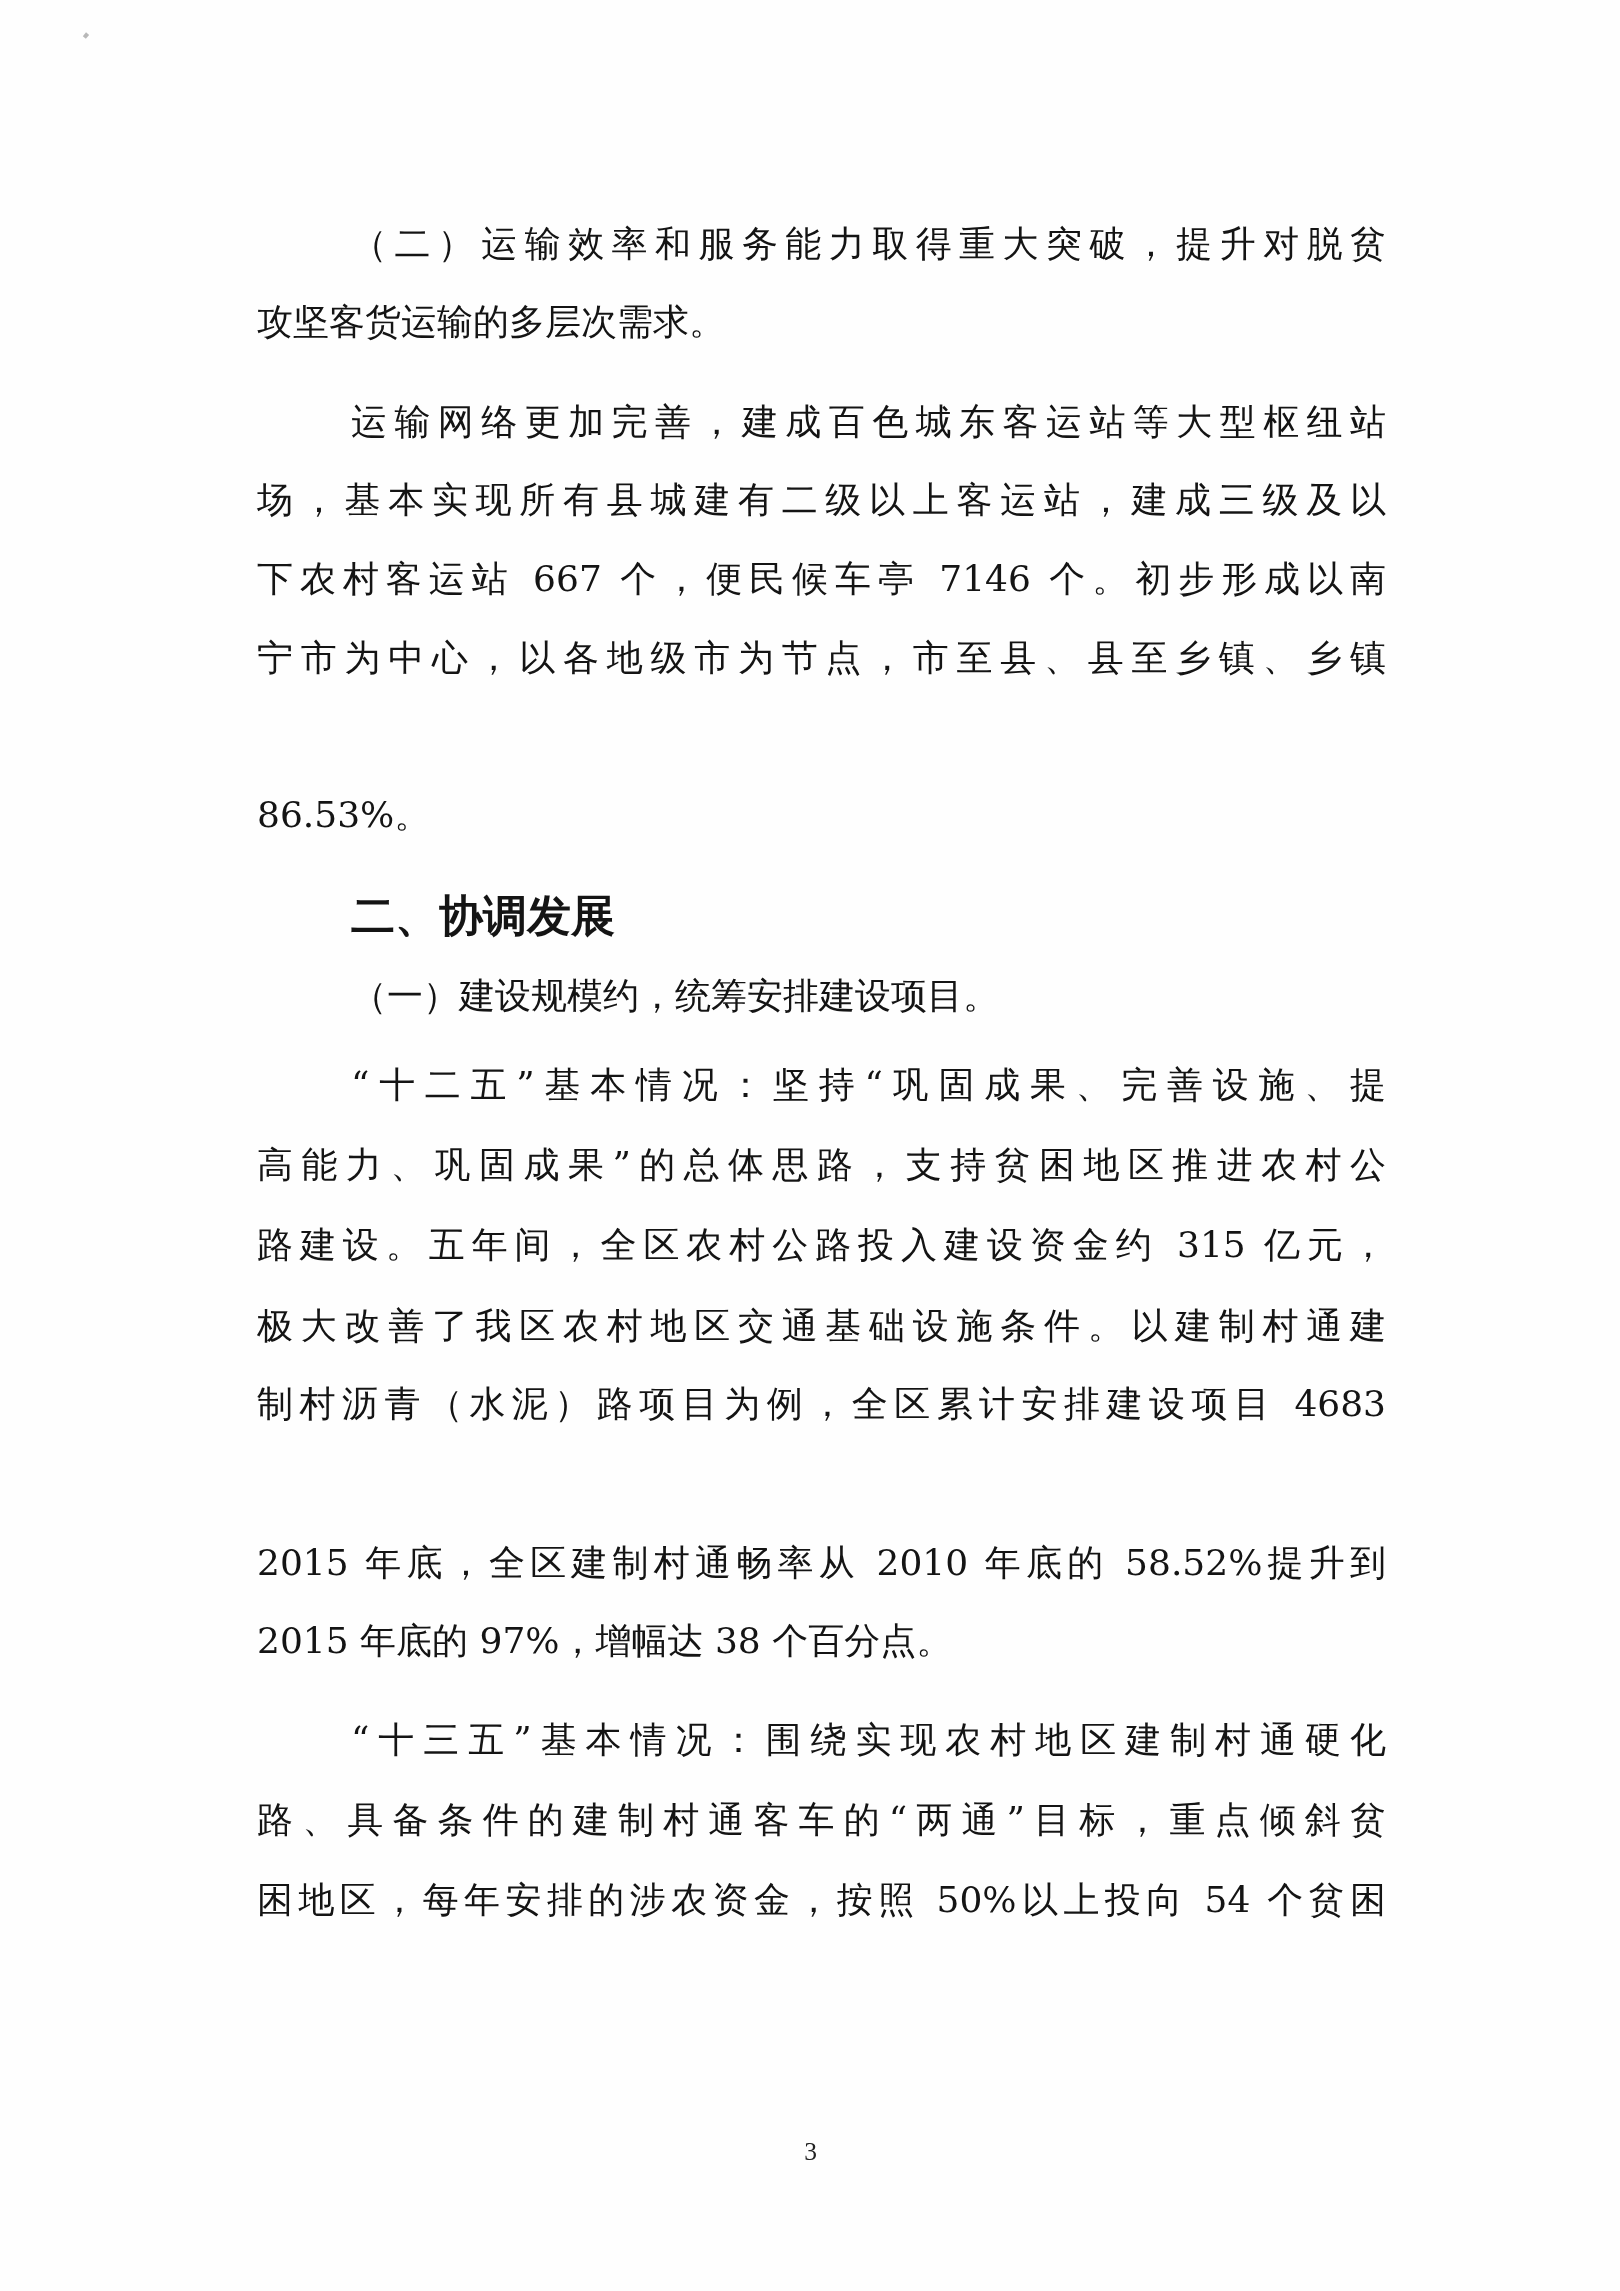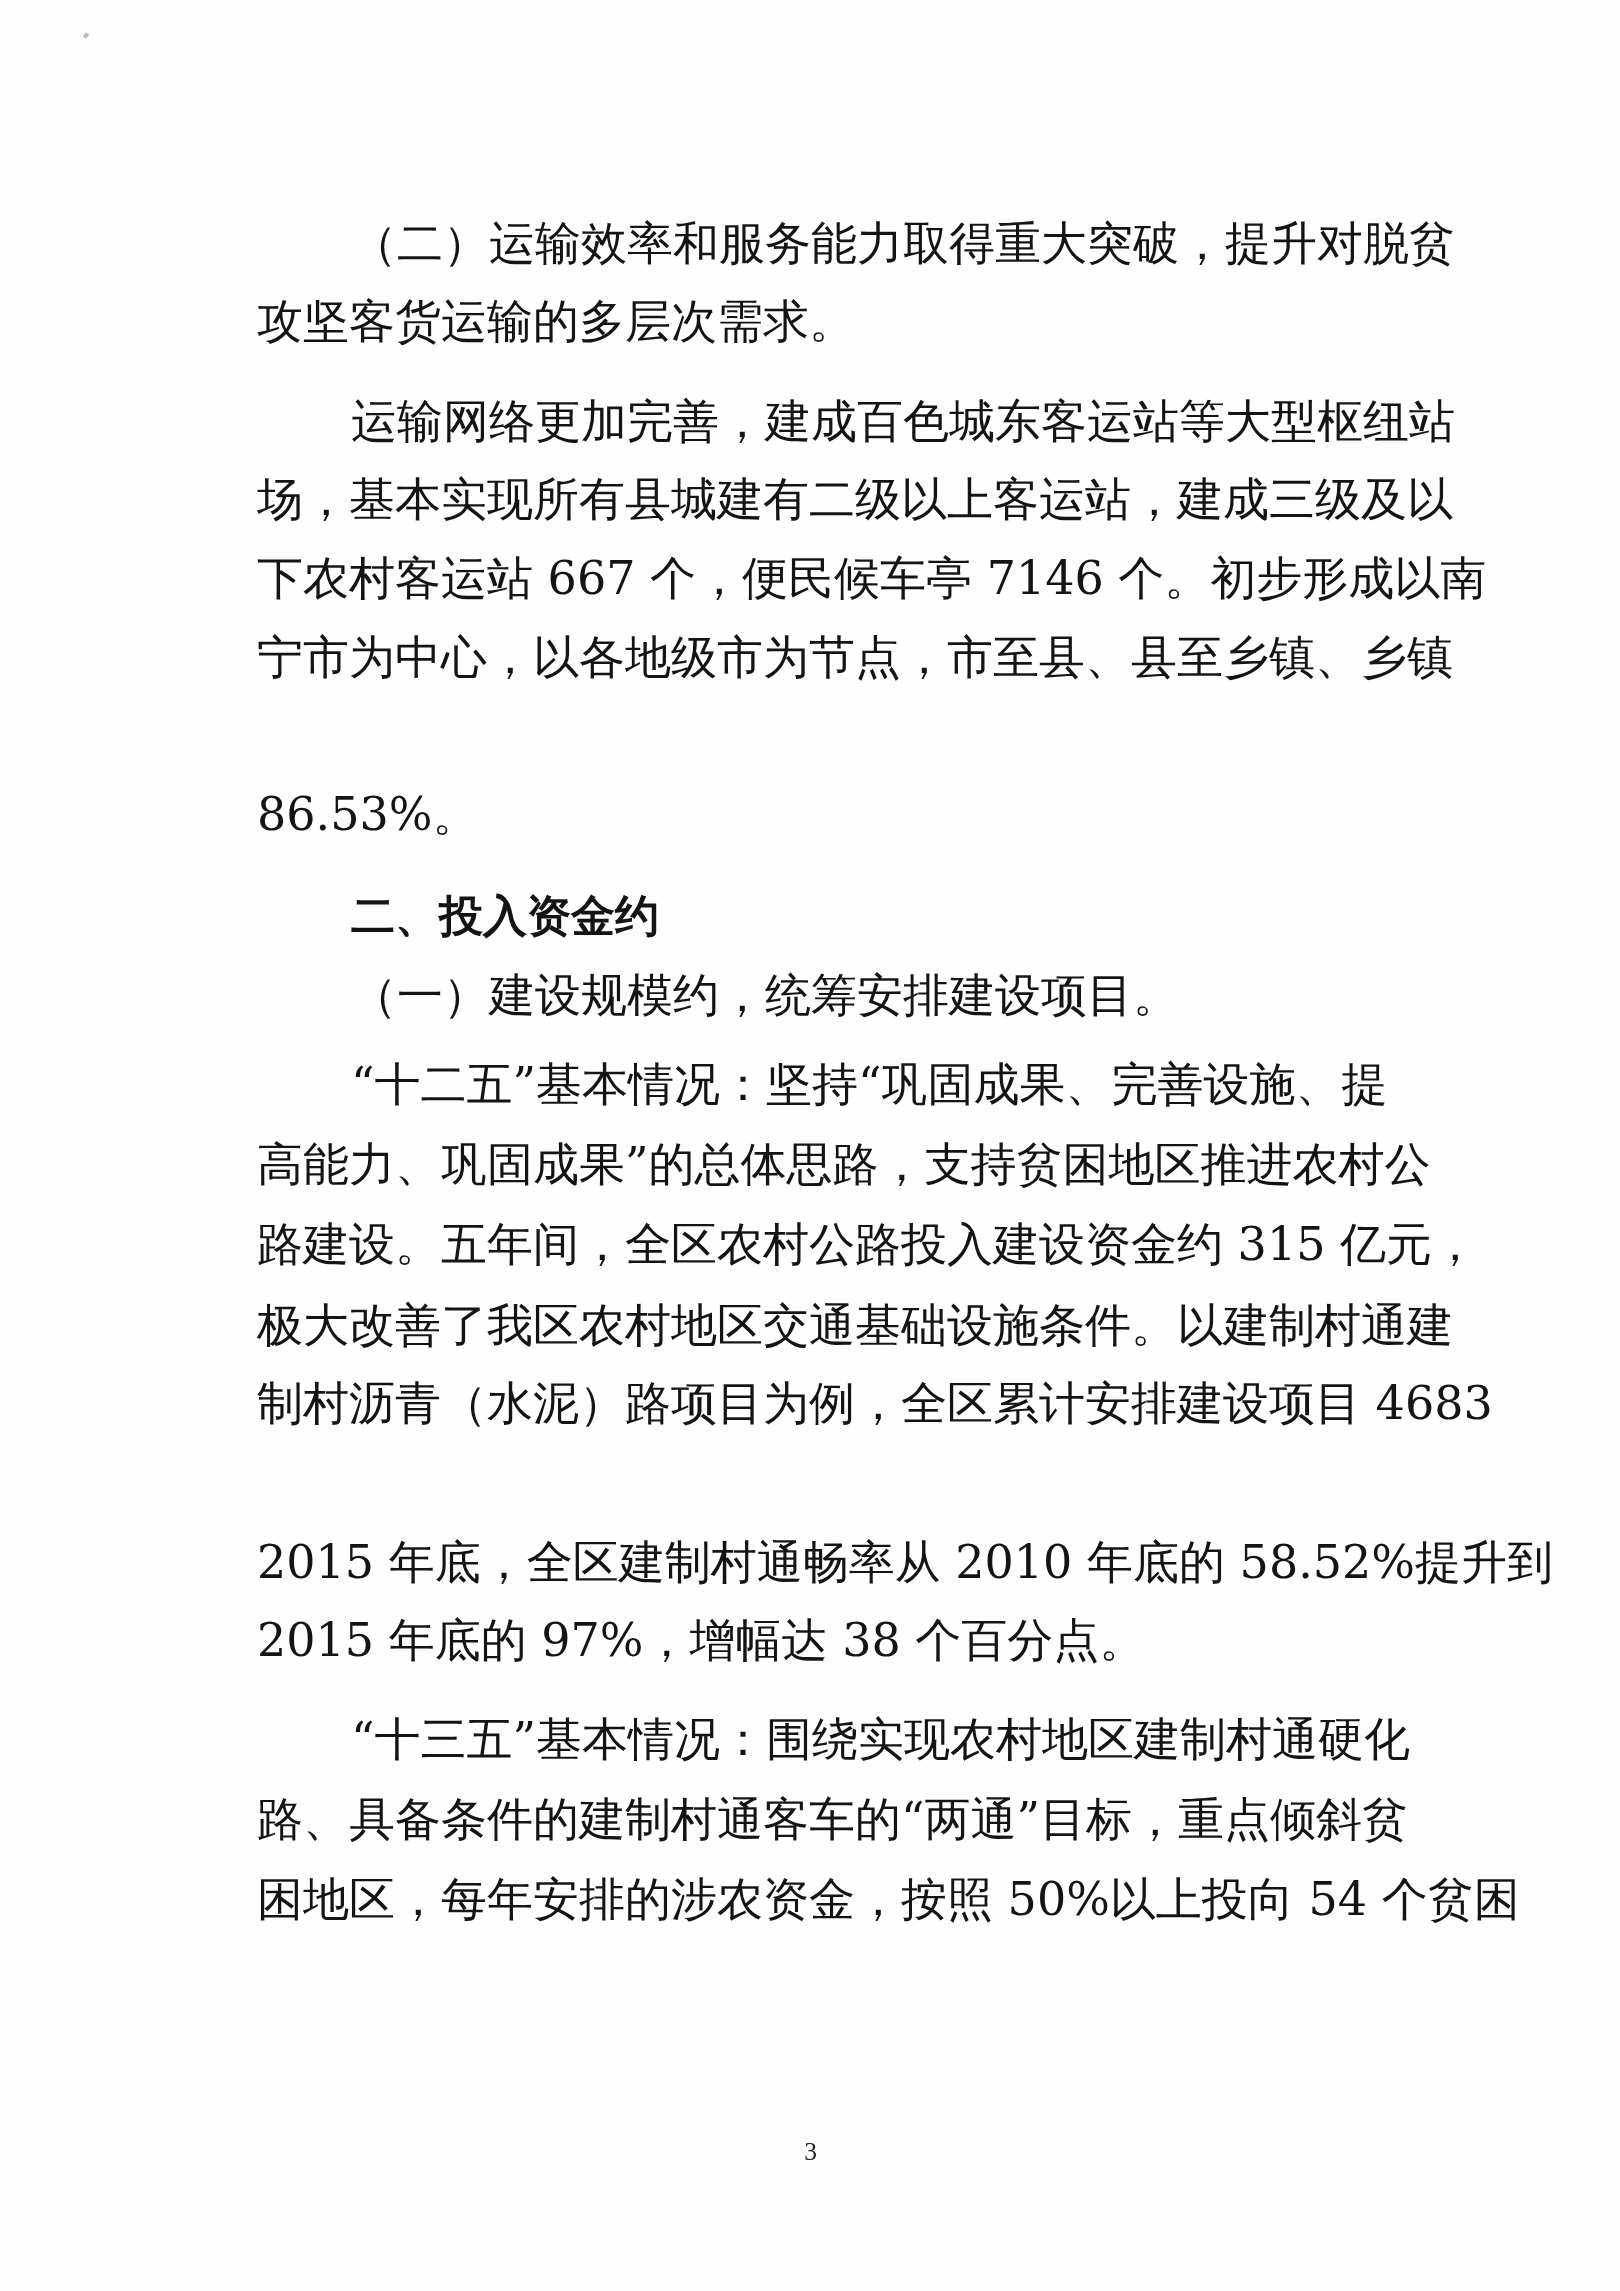--- a/index.html
+++ b/index.html
@@ -20,21 +20,21 @@
       left: 0; top: 0;
       width: 1620px;
       height: 2292px;
       background: #fefefe;
     }
     .line {
       position: absolute;
       left: 257px;
       width: 1129px;
       height: 59px;
-      font-size: 46px;
+      font-size: 36px;
       line-height: 59px;
       white-space: nowrap;
       text-align: justify;
       text-align-last: justify;
       letter-spacing: 0;
     }
     .line.indent {
       left: 351px;
       width: 1035px;
     }
@@ -76,21 +76,21 @@
 
   <div class="line indent" style="top:214px">（二）运输效率和服务能力取得重大突破，提升对脱贫</div>
   <div class="line last" style="top:292px">攻坚客货运输的多层次需求。</div>
 
   <div class="line indent" style="top:392px">运输网络更加完善，建成百色城东客运站等大型枢纽站</div>
   <div class="line" style="top:470px">场，基本实现所有县城建有二级以上客运站，建成三级及以</div>
   <div class="line" style="top:549px">下农村客运站 667 个，便民候车亭 7146 个。初步形成以南</div>
   <div class="line" style="top:628px">宁市为中心，以各地级市为节点，市至县、县至乡镇、乡镇</div>
   <div class="line last" style="top:785px">86.53%。</div>
 
-  <div class="line indent heading last" style="top:886px">二、投入资金约</div>
+  <div class="line indent heading last" style="top:886px">二、协调发展</div>
   <div class="line indent last" style="top:966px">（一）建设规模约，统筹安排建设项目。</div>
 
   <div class="line indent" style="top:1055px">“十二五”基本情况：坚持“巩固成果、完善设施、提</div>
   <div class="line" style="top:1135px">高能力、巩固成果”的总体思路，支持贫困地区推进农村公</div>
   <div class="line" style="top:1215px">路建设。五年间，全区农村公路投入建设资金约 315 亿元，</div>
   <div class="line" style="top:1296px">极大改善了我区农村地区交通基础设施条件。以建制村通建</div>
   <div class="line" style="top:1374px">制村沥青（水泥）路项目为例，全区累计安排建设项目 4683</div>
   <div class="line" style="top:1533px">2015 年底，全区建制村通畅率从 2010 年底的 58.52%提升到</div>
   <div class="line last" style="top:1611px">2015 年底的 97%，增幅达 38 个百分点。</div>
 

